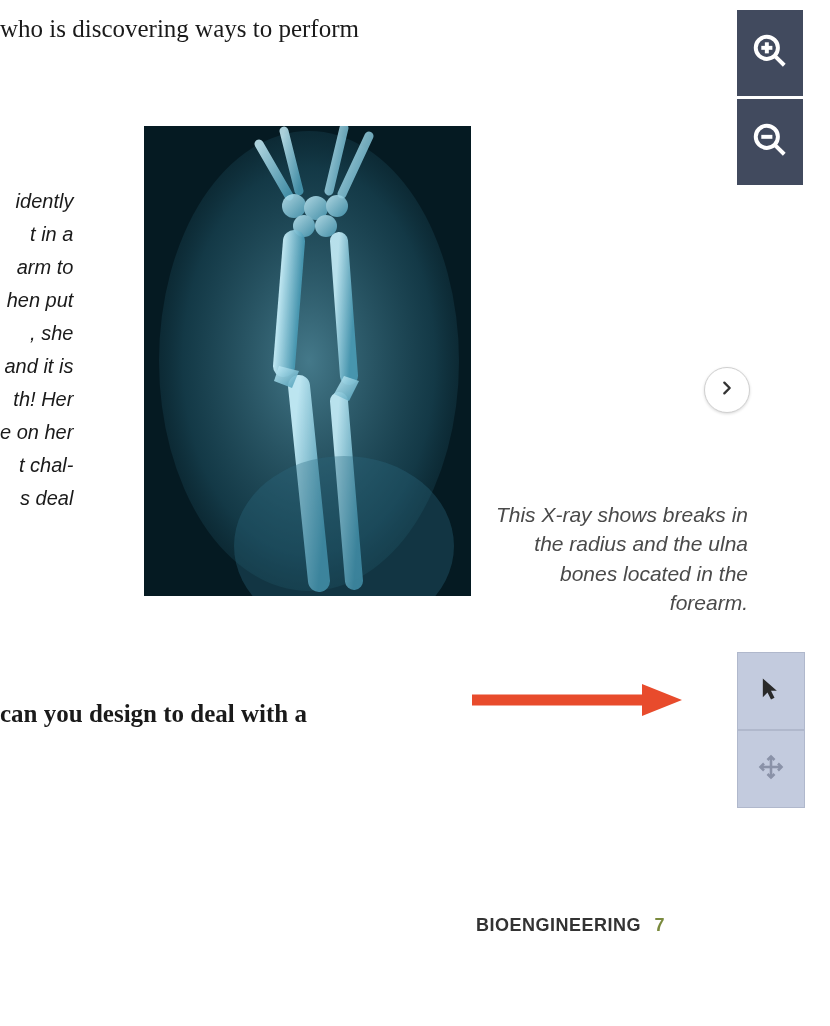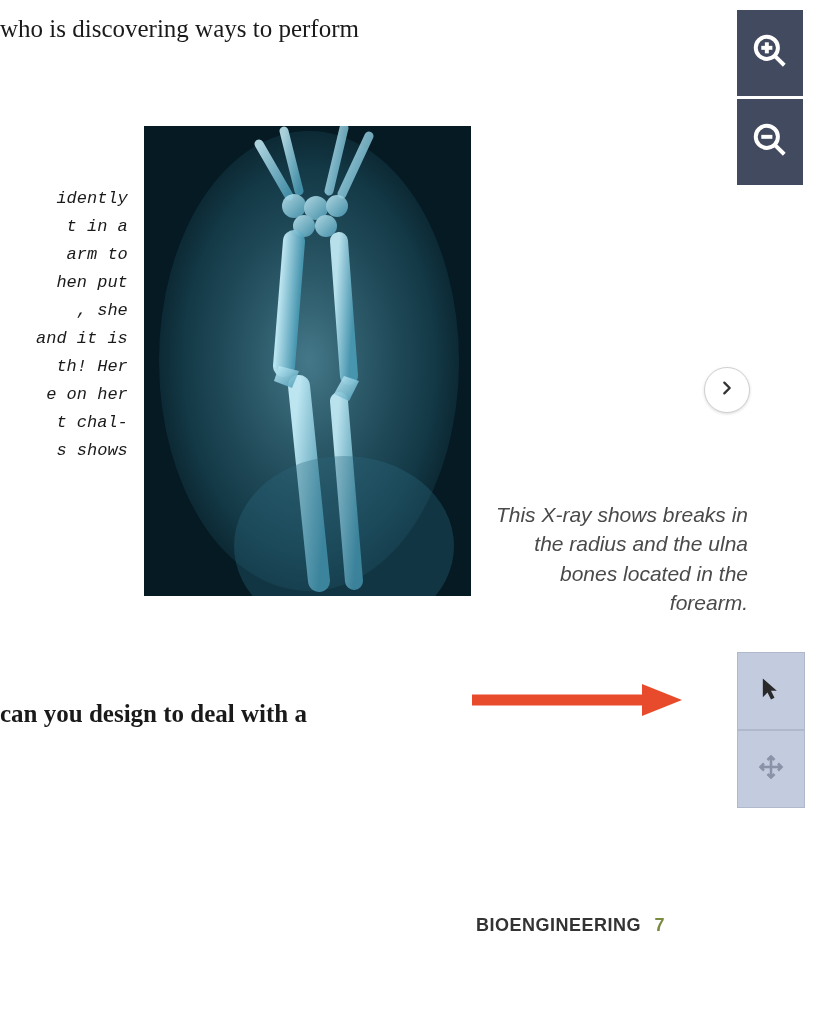--- a/index.html
+++ b/index.html
@@ -28,26 +28,25 @@
       left: 0;
       top: 15px;
       font-size: 25px;
       color: #1a1a1a;
       font-family: Georgia, serif;
     }
     .body-text-fragments {
       position: absolute;
       left: 0;
       top: 185px;
-      font-size: 17px;
+      font-size: 20px;
       font-style: italic;
       color: #1a1a1a;
       line-height: 1.65;
-      font-family: Liberation Mono, monospace;
-      margin-left: 36px;
+      font-family: Liberation Sans, sans-serif;
     }
     .body-text-fragments div {
       text-align: right;
       white-space: nowrap;
     }
     .xray-image {
       position: absolute;
       left: 144px;
       top: 126px;
       width: 327px;
@@ -173,21 +172,21 @@
   <div class="body-text-fragments">
     <div>idently</div>
     <div>t in a</div>
     <div> arm to</div>
     <div>hen put</div>
     <div>, she</div>
     <div>and it is</div>
     <div>th! Her</div>
     <div>e on her</div>
     <div>t chal-</div>
-    <div>s shows</div>
+    <div>s deal</div>
   </div>
 
   <div class="xray-image">
     <svg width="327" height="470" viewBox="0 0 327 470">
       <defs>
         <radialGradient id="xglow" cx="50%" cy="50%" r="70%">
           <stop offset="0%" stop-color="#7ecfe8" stop-opacity="0.95"></stop>
           <stop offset="60%" stop-color="#2a6a80" stop-opacity="0.7"></stop>
           <stop offset="100%" stop-color="#051a22" stop-opacity="0"></stop>
         </radialGradient>

